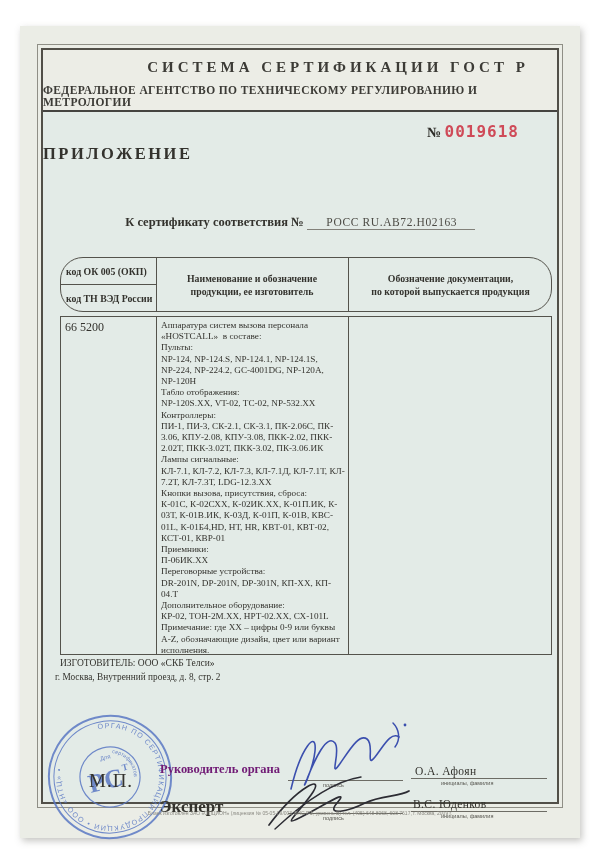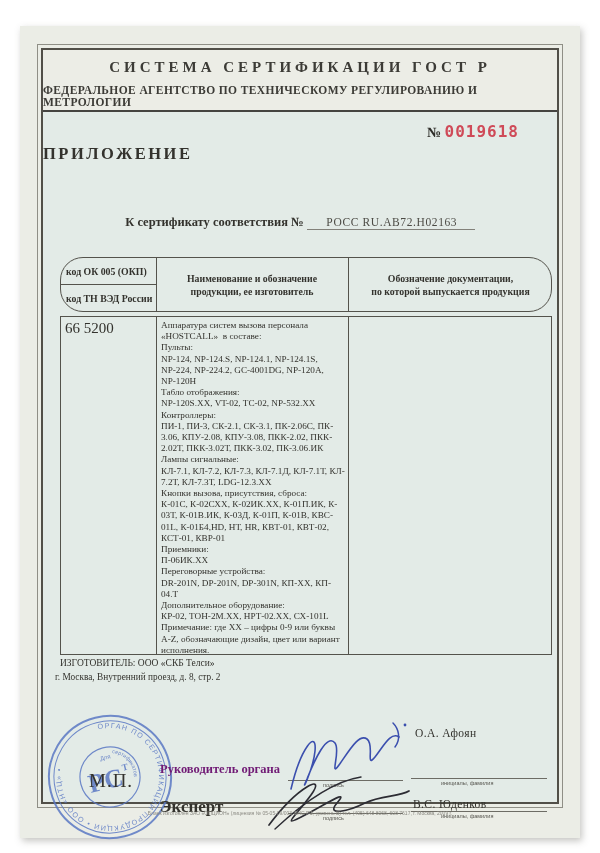--- a/index.html
+++ b/index.html
@@ -22,21 +22,21 @@
     position:absolute;left:3px;top:3px;right:3px;bottom:3px;
     border:2px solid #514f48;
   }
   .header-band{
     position:absolute;left:0;top:0;width:100%;height:60px;
     border-bottom:2px solid #454440;
     background:#ecede6;
   }
   .sys-title{
     position:absolute;left:0;top:9px;width:100%;text-align:center;
-    font-weight:bold;font-size:15px;letter-spacing:4px;color:#3c3b36;
+    font-weight:bold;font-size:15px;letter-spacing:4px;color:#3c3b36;padding-left:38px;
   }
   .agency{
     position:absolute;left:0;top:34px;width:100%;
     font-weight:bold;font-size:11.5px;letter-spacing:.4px;color:#3c3b36;
   }
   .content{
     position:absolute;left:0;top:62px;right:0;bottom:0;
     background:#e3ebe7;
     padding-left:40px;
   }
@@ -77,21 +77,21 @@
   .vdiv{position:absolute;top:0;bottom:0;width:0;border-left:1px solid #54534c;}
   .vdiv.c1{left:95px;} .vdiv.c2{left:287px;}
   .hcell{position:absolute;font-weight:bold;font-size:9.8px;color:#33322d;}
   .c1top{left:0;top:0;width:95px;height:27px;border-bottom:1px solid #54534c;
          box-sizing:border-box;display:flex;align-items:center;padding-left:5px;}
   .c1bot{left:0;top:27px;width:95px;height:26px;display:flex;align-items:center;padding-left:5px;}
   .c2head,.c3head{top:0;height:53px;display:flex;align-items:center;justify-content:center;
          text-align:center;white-space:pre-line;line-height:13px;}
   .c2head{left:95px;width:192px;}
   .c3head{left:287px;width:205px;}
-  .code-cell{position:absolute;left:4px;top:3px;font-size:15px;color:#33322d;}
+  .code-cell{position:absolute;left:4px;top:3px;font-size:12px;color:#33322d;}
   .desc-cell{
     position:absolute;left:100px;top:3px;width:186px;
     font-size:9.2px;line-height:11.2px;color:#33322d;
     white-space:pre;overflow:hidden;
   }
   .maker{position:absolute;left:17px;top:546px;font-size:9.5px;color:#33322d;}
   .maker-addr{position:absolute;left:12px;top:560px;font-size:9.3px;color:#33322d;}
   
   .stamp{position:absolute;left:-8px;top:590px;width:150px;height:150px;transform:rotate(-14deg);opacity:.85;}
   .mp{position:absolute;left:46px;top:658px;font-size:19px;color:#33322d;letter-spacing:1px;}
@@ -101,21 +101,21 @@
   .sl1{left:245px;top:668px;width:115px;}
   .sl2{left:245px;top:701px;width:115px;}
   .nl1{left:368px;top:666px;width:136px;}
   .nl2{left:368px;top:699px;width:136px;}
   .tinycap{position:absolute;font-size:5.5px;color:#55544e;font-family:"Liberation Sans",sans-serif;}
   .cap-sig1{left:280px;top:670px;}
   .cap-sig2{left:280px;top:703px;}
   .cap-name1{left:398px;top:668px;}
   .cap-name2{left:398px;top:701px;}
   .name{position:absolute;font-size:11.5px;color:#33322d;letter-spacing:.4px;}
-  .name1{left:372px;top:615px;}
+  .name1{left:372px;top:653px;}
   .name2{left:370px;top:686px;}
   .sig-svg{position:absolute;pointer-events:none;}
   .sig1{left:240px;top:605px;width:150px;height:85px;}
   .sig2{left:222px;top:655px;width:160px;height:65px;}
   .footer-print{
     position:absolute;left:0;top:784px;width:600px;text-align:center;
     font-family:"Liberation Sans",sans-serif;font-size:5px;color:#8a8982;
     transform:translateX(-20px);
   }
 </style>

